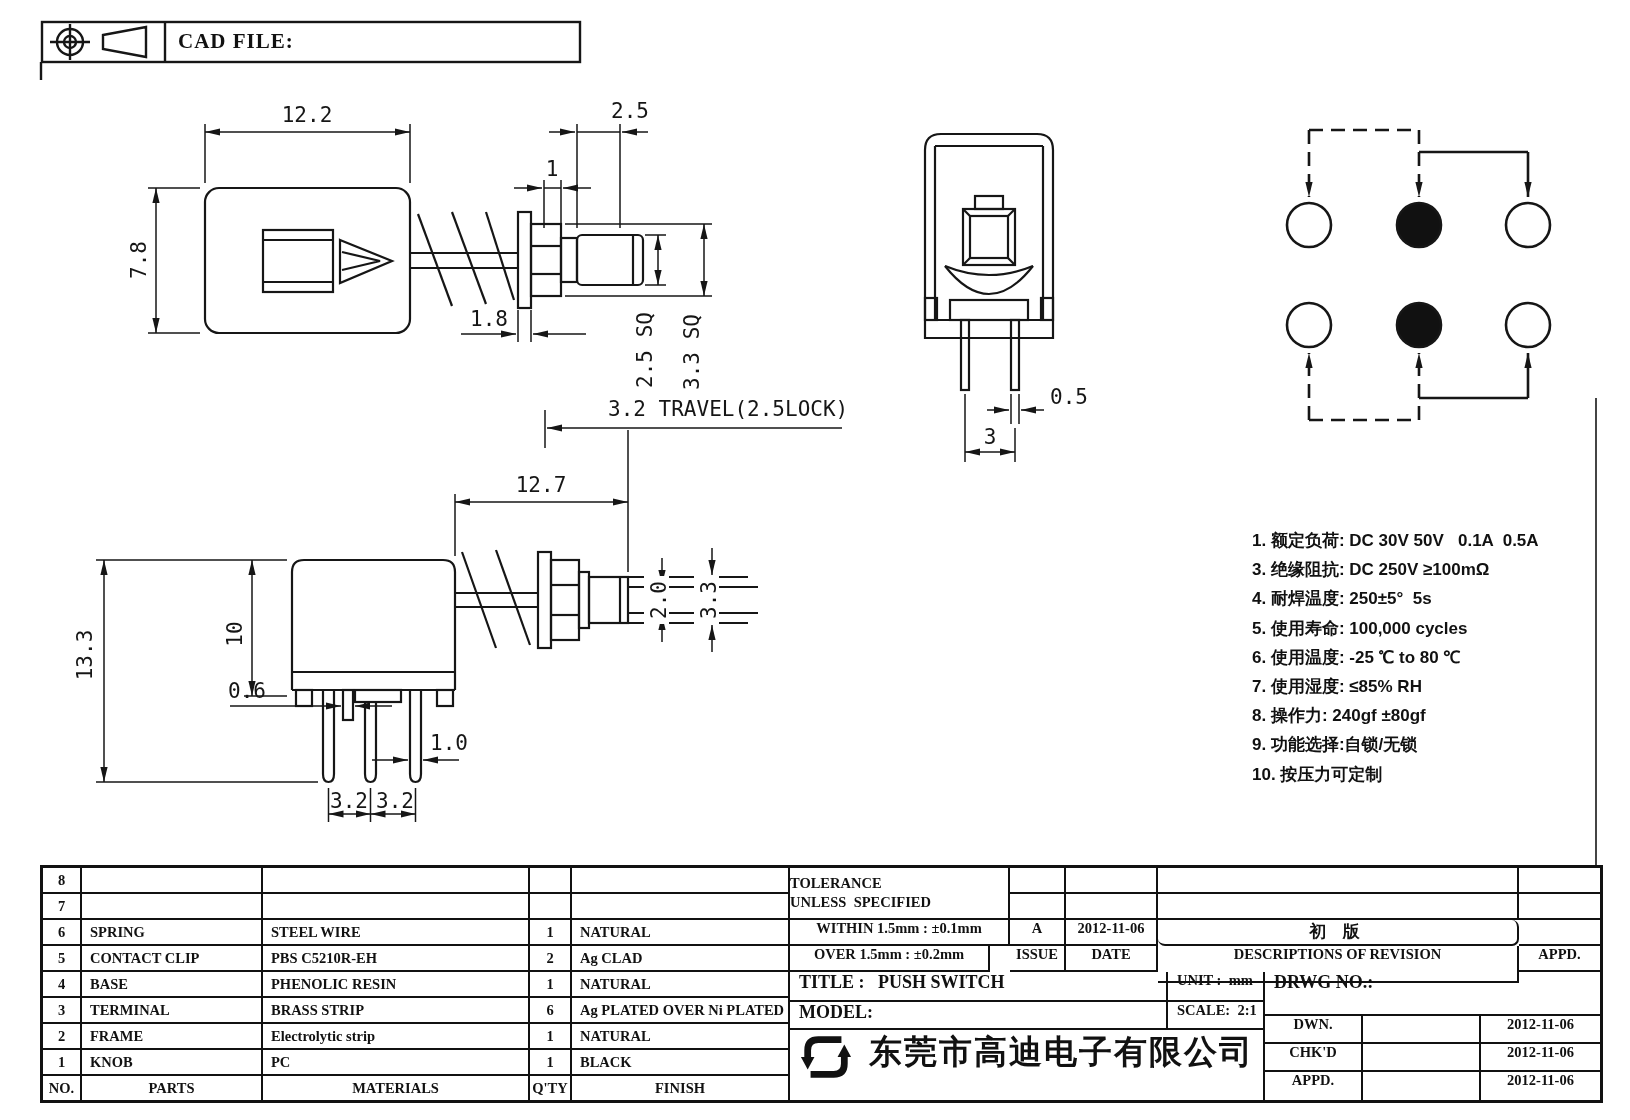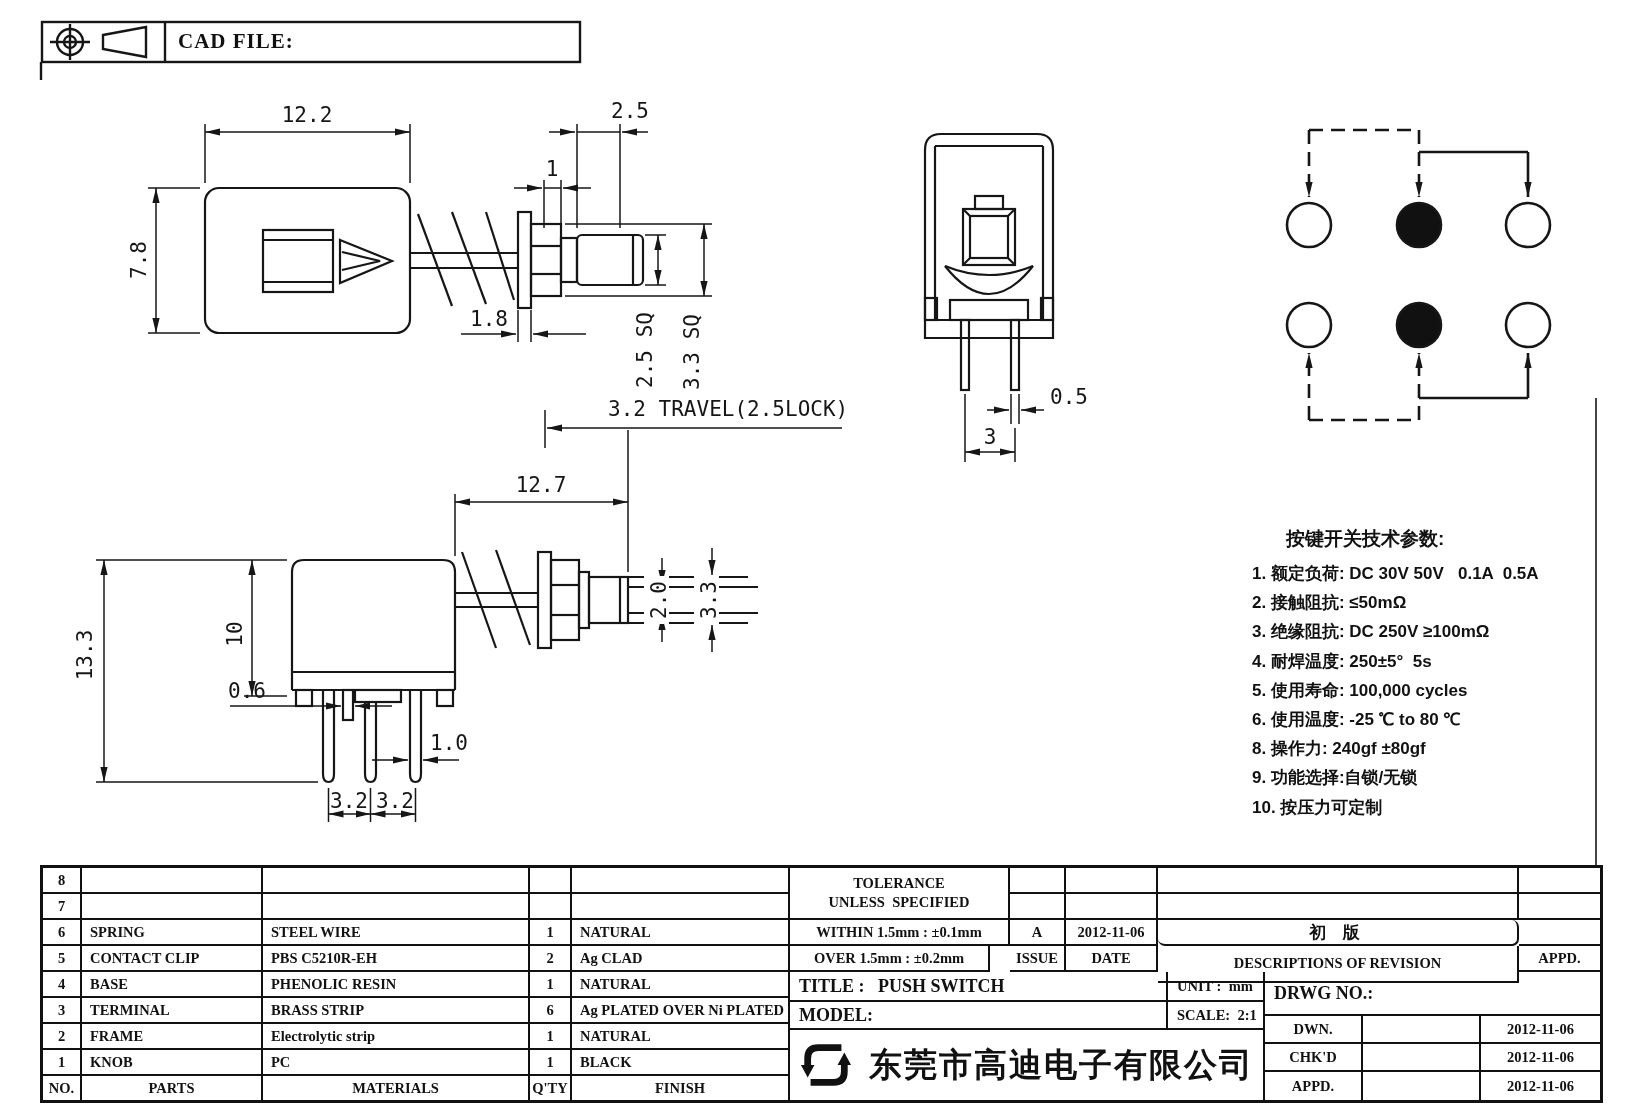--- a/index.html
+++ b/index.html
@@ -13,21 +13,21 @@
   .specs .t{font:bold 19px "Liberation Sans",sans-serif;padding-left:34px;margin-bottom:7px;}
   .specs .i{font:bold 17px "Liberation Sans",sans-serif;line-height:29.2px;white-space:pre;}
   
   .tbl{position:absolute;left:40px;top:865px;width:1563px;height:238px;border:3px solid #111;background:#fff;}
   .bom{position:absolute;left:0;top:0;width:747px;height:232px;display:grid;
        grid-template-columns:39px 181px 267px 42px 218px;grid-template-rows:repeat(8,26px) 24px;}
   .bom>div{border-right:2px solid #111;border-bottom:2px solid #111;display:flex;align-items:center;
        font:bold 14.5px "Liberation Serif",serif;padding-left:8px;white-space:pre;overflow:hidden;}
   .bom>.ctr{justify-content:center;padding-left:0;}
   .bom>.noB{border-bottom:none;}
-  .tc{position:absolute;display:flex;align-items:center;justify-content:center;
+  .tc{position:absolute;display:flex;align-items:flex-start;justify-content:center;
       border-right:2px solid #111;border-bottom:2px solid #111;
       font:bold 14.5px "Liberation Serif",serif;white-space:pre;overflow:hidden;}
   .tc.left{justify-content:flex-start;padding-left:9px;}
   .tc.noR{border-right:none;}
   .tc.noB{border-bottom:none;}
   .tol2{flex-direction:column;line-height:19px;}
   .cjk{font:bold 17px "Liberation Sans",sans-serif;letter-spacing:6px;border-radius:7px;}
   .big{font:bold 18px "Liberation Serif",serif;}
   .company{gap:16px;}
   .company .nm{font:bold 33px "Liberation Sans",sans-serif;letter-spacing:2px;}
@@ -233,27 +233,26 @@
     <text x="449" y="750" text-anchor="middle">1.0</text>
     <text x="349" y="808" text-anchor="middle">3.2</text>
     <text x="395" y="808" text-anchor="middle">3.2</text>
     <text transform="translate(666,600) rotate(-90)" text-anchor="middle">2.0</text>
     <text transform="translate(716,600) rotate(-90)" text-anchor="middle">3.3</text>
   </svg>
 
   <div class="cadfile">CAD FILE:</div>
 
   <div class="specs">
-    <div class="t">按键开关技术参数:</div>
     <div class="i">1. 额定负荷: DC 30V 50V   0.1A  0.5A</div>
-    <div class="i">2. 接触阻抗: ≤50mΩ</div>
     <div class="i">3. 绝缘阻抗: DC 250V ≥100mΩ</div>
     <div class="i">4. 耐焊温度: 250±5°  5s</div>
     <div class="i">5. 使用寿命: 100,000 cycles</div>
     <div class="i">6. 使用温度: -25 ℃ to 80 ℃</div>
+    <div class="i">7. 使用湿度: ≤85% RH</div>
     <div class="i">8. 操作力: 240gf ±80gf</div>
     <div class="i">9. 功能选择:自锁/无锁</div>
     <div class="i">10. 按压力可定制</div>
   </div>
 
   <div class="tbl">
 
     <div class="bom">
       <div class="ctr">8</div>
       <div></div>

